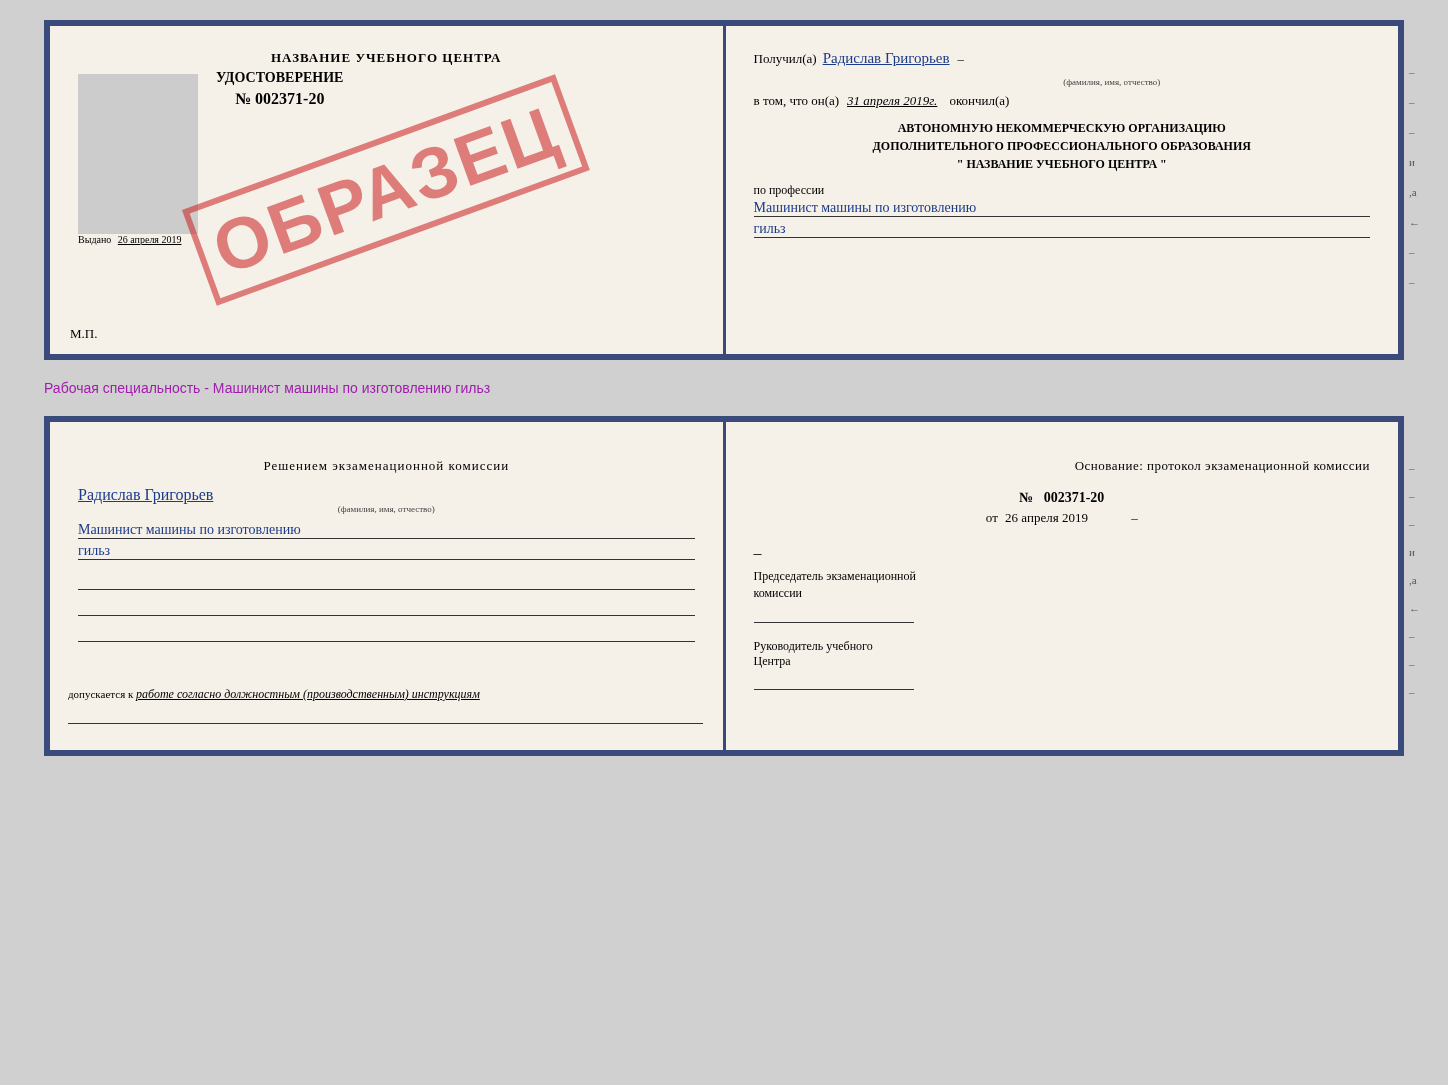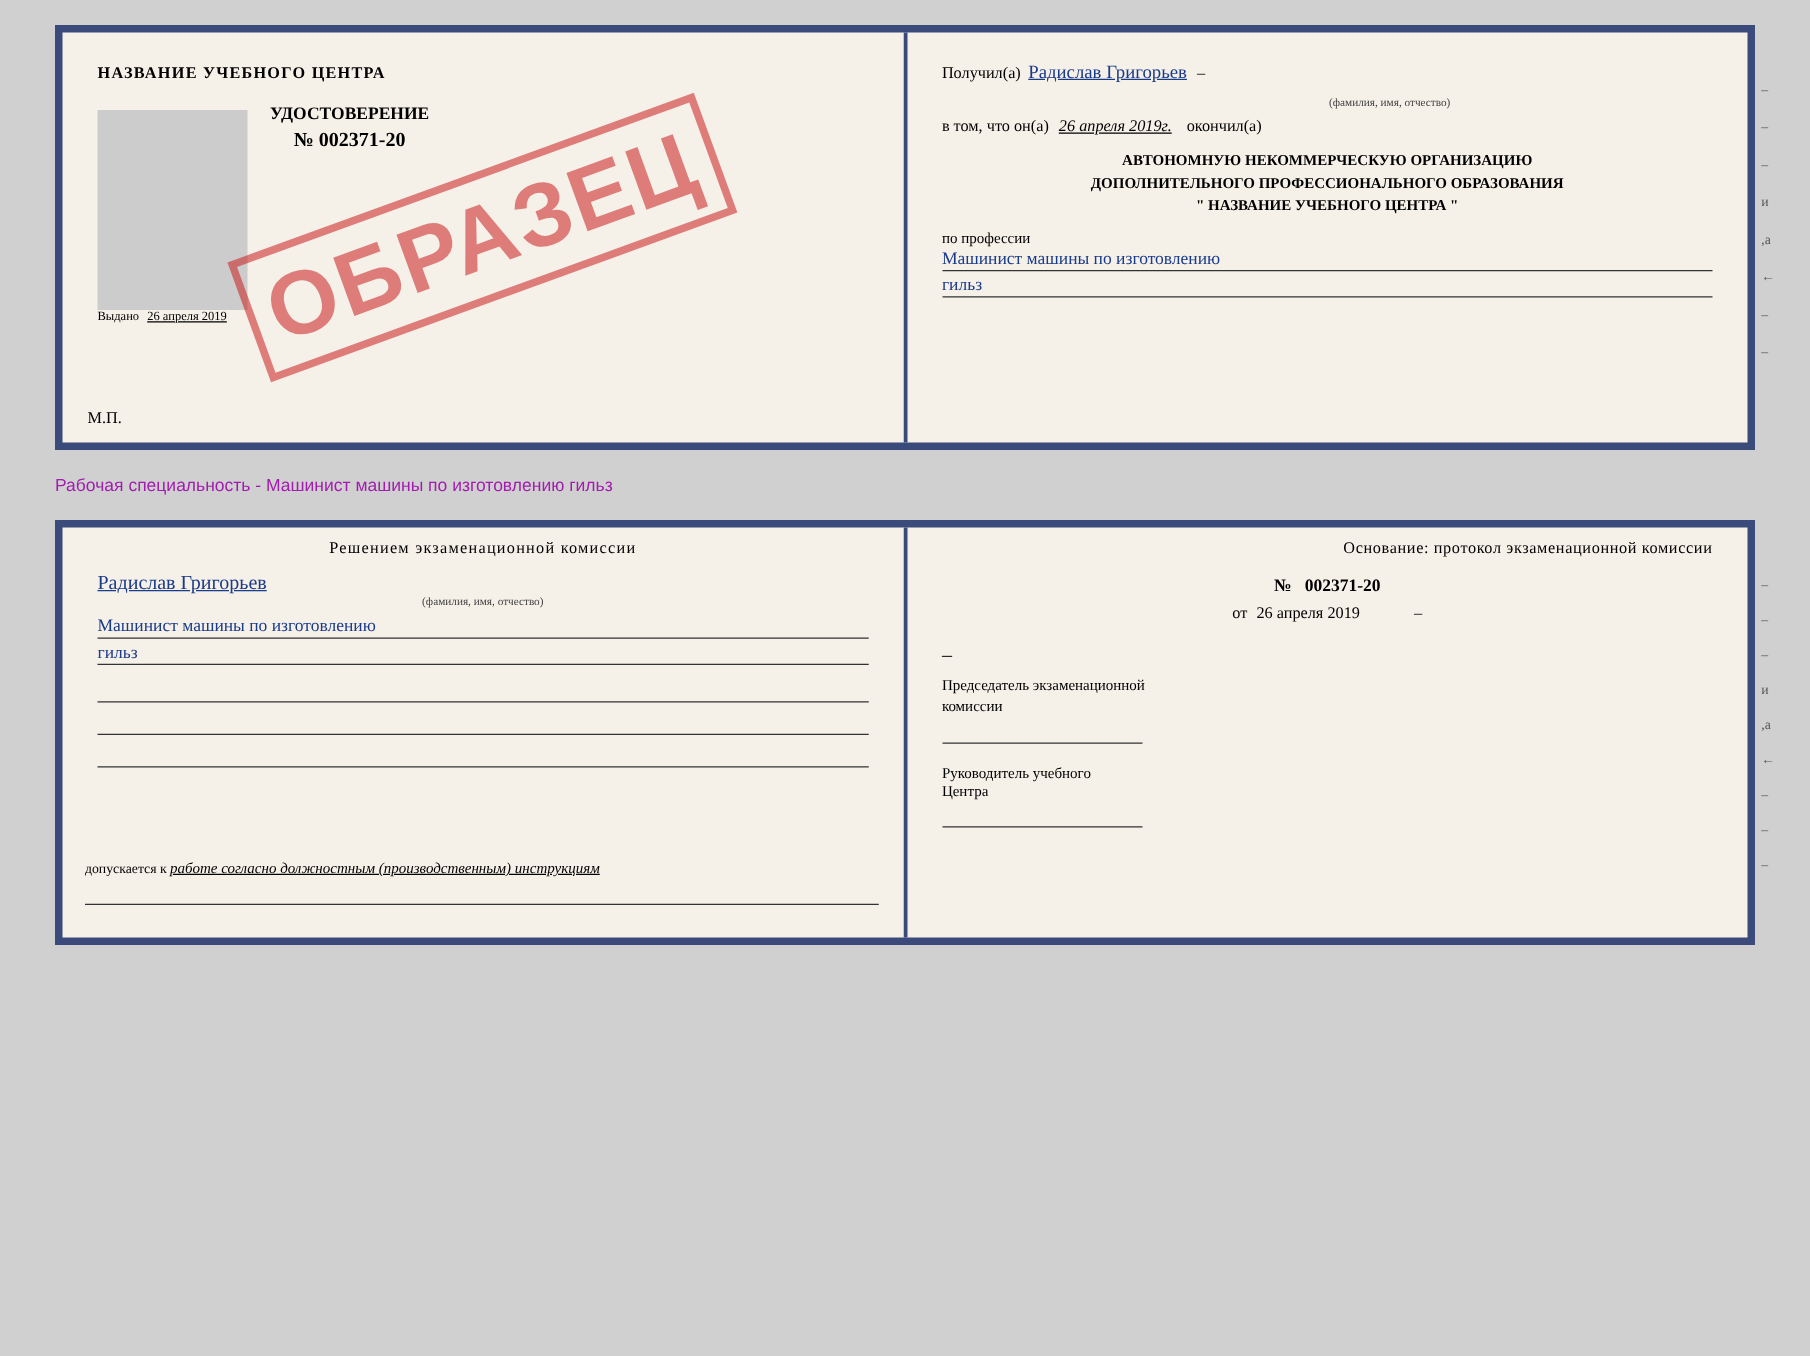--- a/index.html
+++ b/index.html
@@ -52,24 +52,25 @@
       border: 6px solid rgba(200, 30, 30, 0.55);
       padding: 4px 12px;
       letter-spacing: 2px;
       pointer-events: none;
       white-space: nowrap;
       font-family: Arial, sans-serif;
       z-index: 10;
     }
 
     .doc-left-title {
+      text-align: center;
       font-size: 13px;
       font-weight: bold;
       letter-spacing: 1px;
-      margin-bottom: 18px;
+      margin-bottom: 4px;
       text-transform: uppercase;
     }
 
     .cert-box {
       background: #ccc;
       width: 120px;
       height: 160px;
       float: left;
       margin-right: 18px;
       margin-top: 4px;
@@ -178,21 +179,21 @@
     
     .doc-bottom {
       display: flex;
       border: 6px solid #3a4a7a;
       background: #f5f0e8;
       min-height: 340px;
     }
 
     .bottom-left, .bottom-right {
       flex: 1;
-      padding: 8px 28px;
+      padding: 36px 28px;
       position: relative;
     }
 
     .bottom-left {
       border-right: 3px solid #3a4a7a;
     }
 
     .decision-title {
       font-size: 13px;
       text-align: center;
@@ -337,21 +338,21 @@
         <span class="label" style="margin-right:6px;">Получил(а)</span>
         <span class="handwritten">Радислав Григорьев</span>
         <span style="margin: 0 8px;">–</span>
       </div>
       <div style="text-align:center; margin-left:100px; margin-bottom:6px;">
         <span class="small-hint">(фамилия, имя, отчество)</span>
       </div>
 
       <div class="right-row">
         <span style="margin-right:8px;">в том, что он(а)</span>
-        <span style="text-decoration:underline; font-style:italic; margin-right:12px;">26 апреля 2019г.</span>
+        <span style="text-decoration:underline; font-style:italic; margin-right:12px;">31 апреля 2019г.</span>
         <span>окончил(а)</span>
       </div>
 
       <div class="right-block-text">
         <div>АВТОНОМНУЮ НЕКОММЕРЧЕСКУЮ ОРГАНИЗАЦИЮ</div>
         <div>ДОПОЛНИТЕЛЬНОГО ПРОФЕССИОНАЛЬНОГО ОБРАЗОВАНИЯ</div>
         <div>"   НАЗВАНИЕ УЧЕБНОГО ЦЕНТРА   "</div>
       </div>
 
       <div class="profession-label">по профессии</div>

